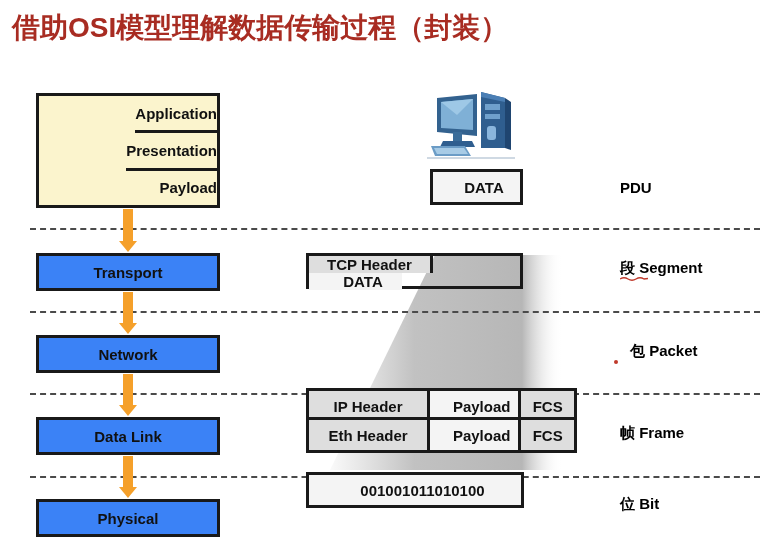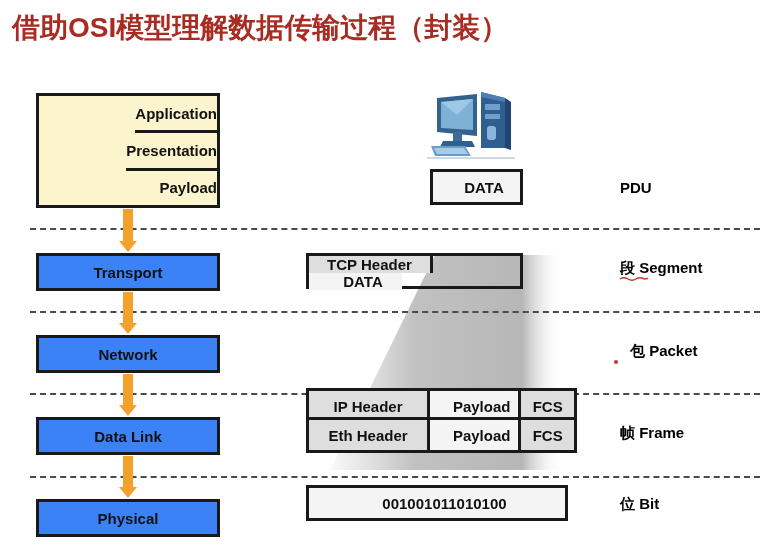--- a/index.html
+++ b/index.html
@@ -262,21 +262,21 @@
     <div class="cell data" style="width:93px">Payload</div>
     <div class="cell hdr" style="width:54px">FCS</div>
   </div>
 
   <div class="pdu" style="left:306px; top:417px; width:271px;">
     <div class="cell hdr" style="width:124px">Eth Header</div>
     <div class="cell data" style="width:93px">Payload</div>
     <div class="cell hdr" style="width:54px">FCS</div>
   </div>
 
-  <div class="pdu" style="left:306px; top:485px; width:262px;justify-content:flex-end;">
+  <div class="pdu" style="left:306px; top:472px; width:218px;justify-content:flex-end;">
     <div class="cell data" style="width:100%">001001011010100</div>
   </div>
 
   <div class="pduname" style="left:620px; top:179px">PDU</div>
 
   <div class="pduname" style="left:620px; top:259px">
     <span>段 Segment</span>
     <svg class="squiggle" viewBox="0 0 28 5">
       <path d="M0 3 Q4 0.5 8 3 T16 3 T24 3 L28 2.5" fill="none" stroke="#c0392b" stroke-width="1.3"></path>
     </svg>

